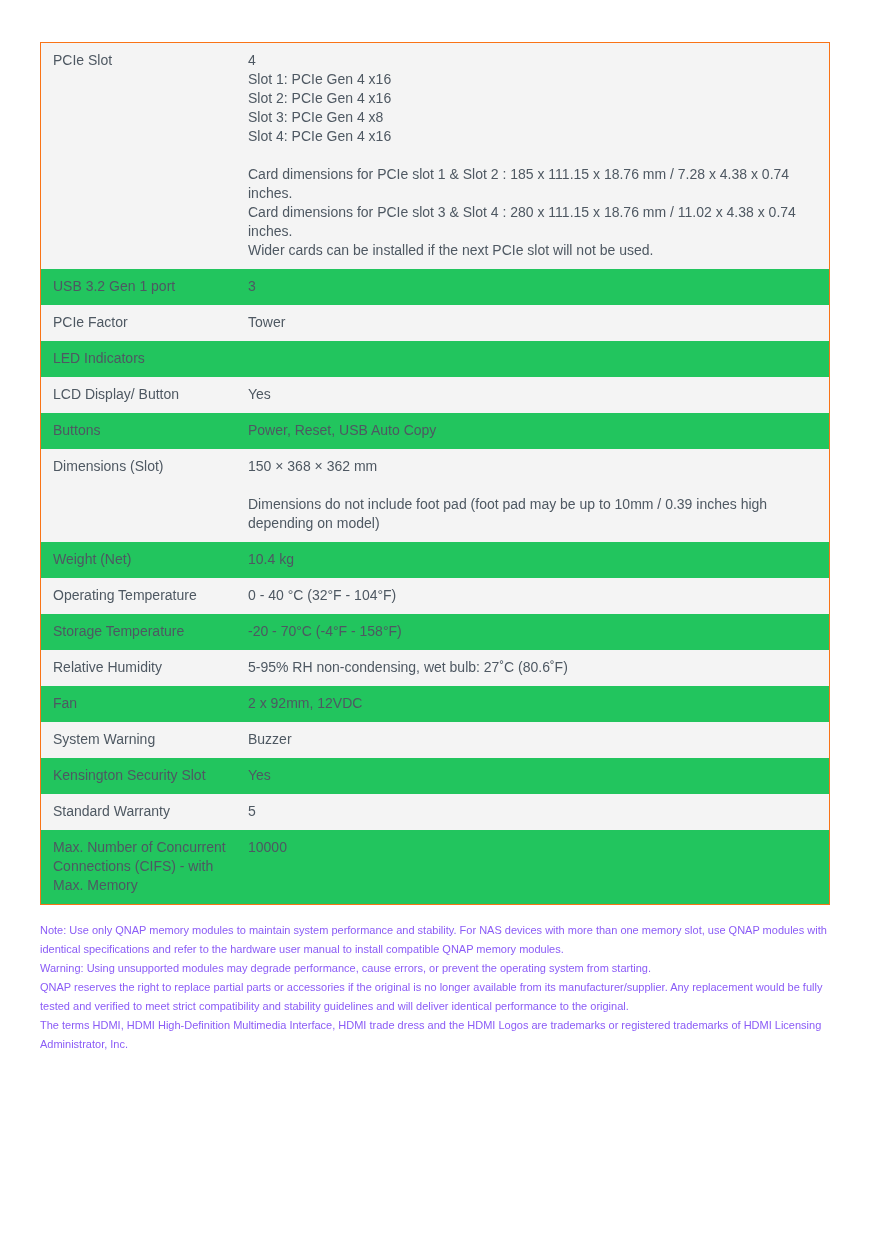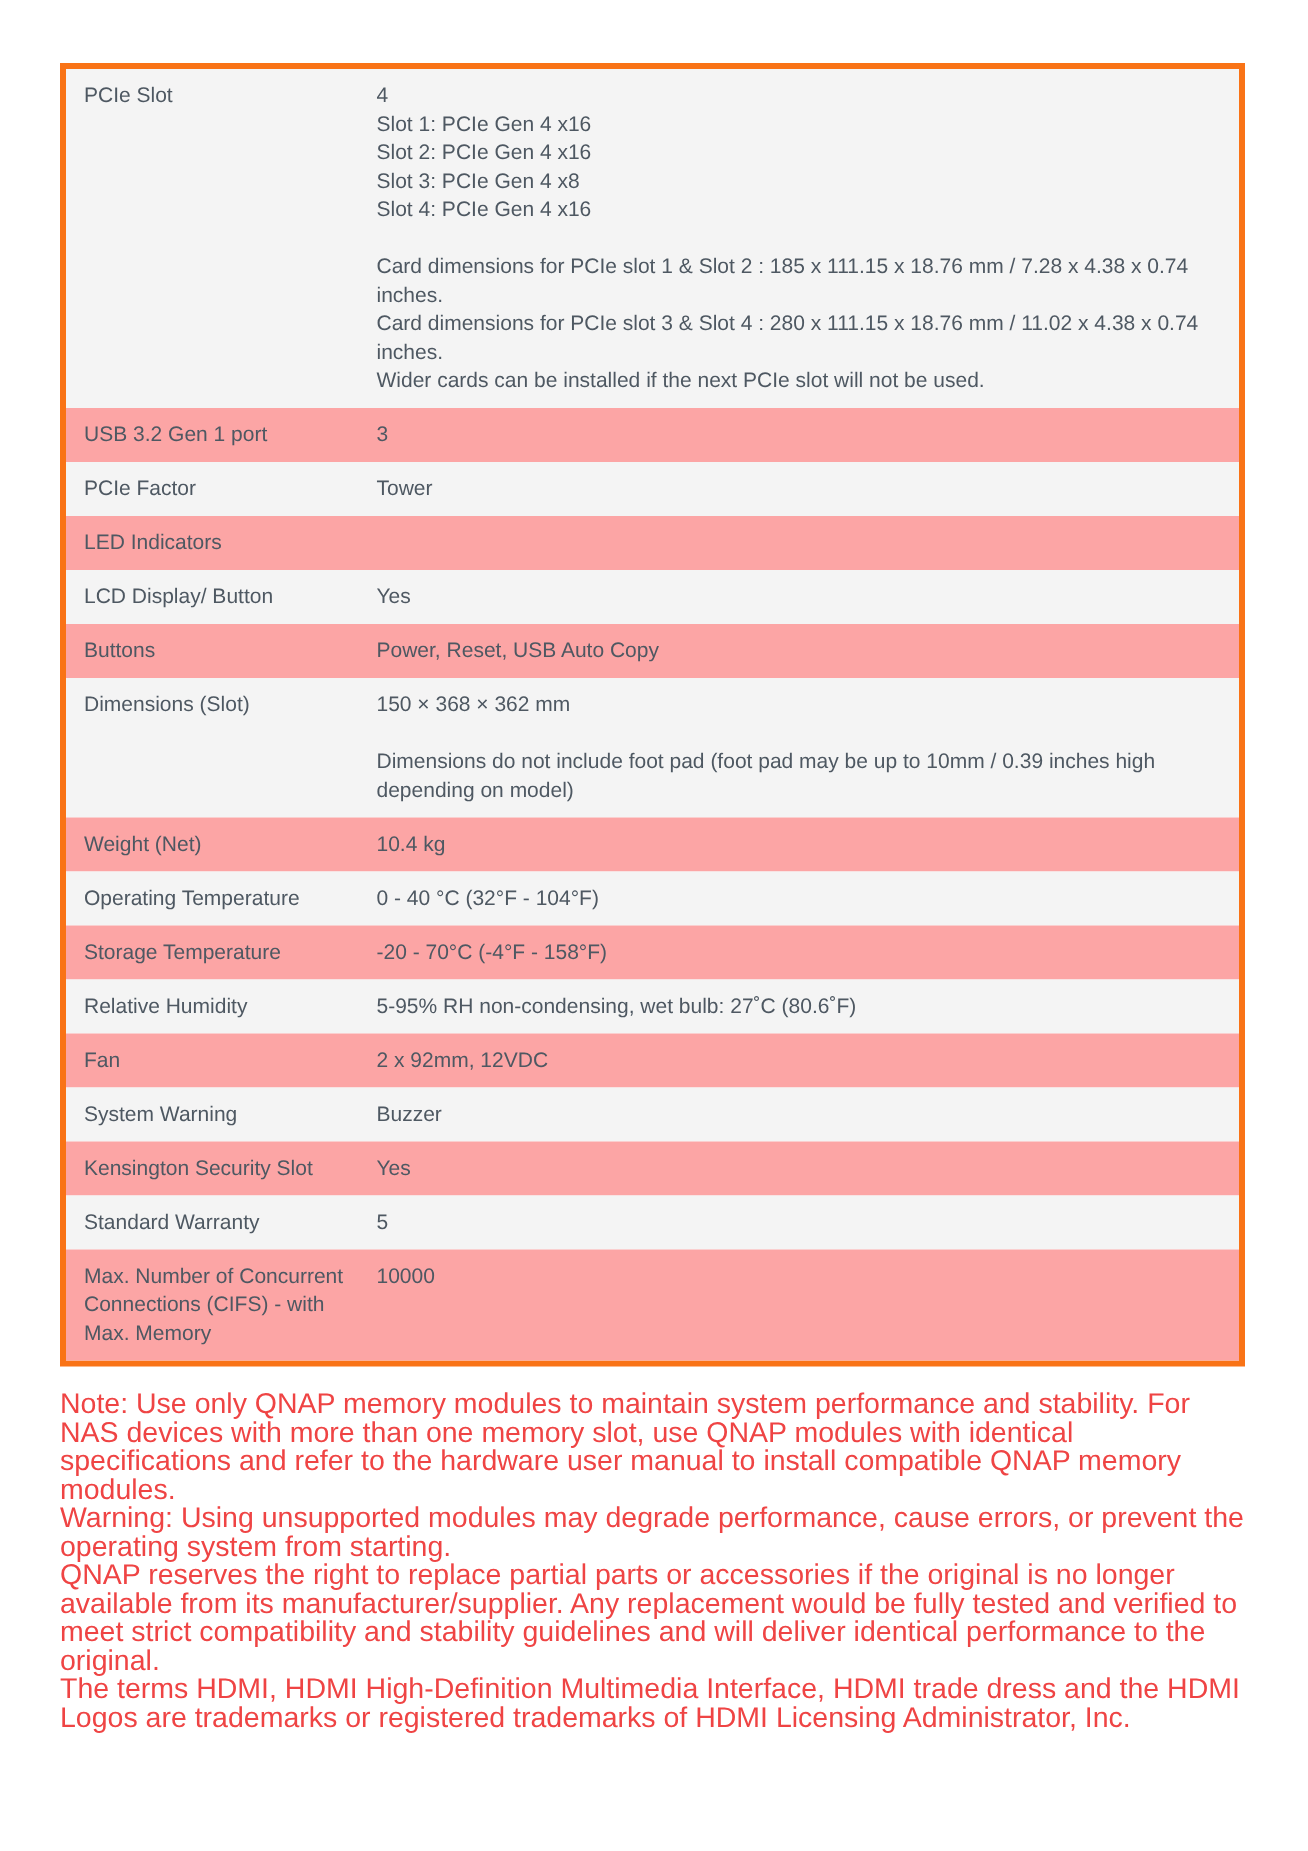--- a/index.html
+++ b/index.html
@@ -16,26 +16,26 @@
   }
   .page {
     box-sizing: border-box;
     width: 872px;
     height: 1234px;
     padding: 42px 42px 0 40px;
   }
   .spec-table {
     box-sizing: border-box;
     width: 790px;
-    border: 4px solid #f97316;
+    border: 1px solid #f97316;
   }
   .spec-row {
     display: flex;
     align-items: stretch;
-    background: #fca5a5;
+    background: #22c55e;
   }
   .spec-row:nth-child(odd) {
     background: #f4f4f4;
   }
   .cell {
     box-sizing: border-box;
     font-size: 14px;
     line-height: 19px;
     white-space: pre-line;
     overflow-wrap: break-word;
@@ -48,23 +48,23 @@
   .cell.value {
     flex: 1 1 auto;
     padding: 8px 12px 9px 0;
   }
   .notes {
     width: 792px;
     margin-top: 16px;
   }
   .note-paragraph {
     margin: 0;
-    font-size: 19px;
+    font-size: 11px;
     line-height: 19px;
-    color: #ef4444;
+    color: #8b5cf6;
   }
 </style>
 </head>
 <body>
 
 <div class="page">
 
   <div class="spec-table">
 
     <div class="spec-row">

